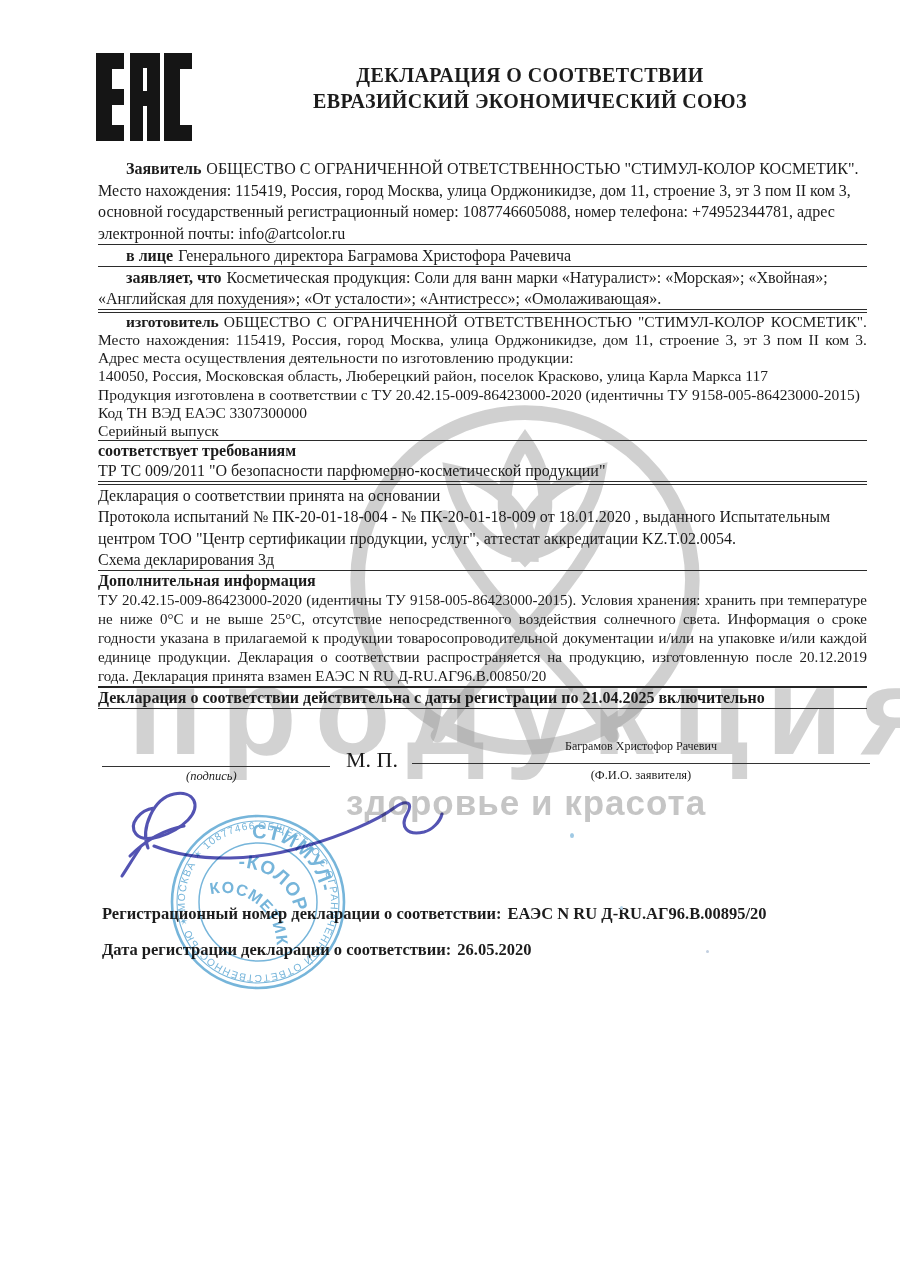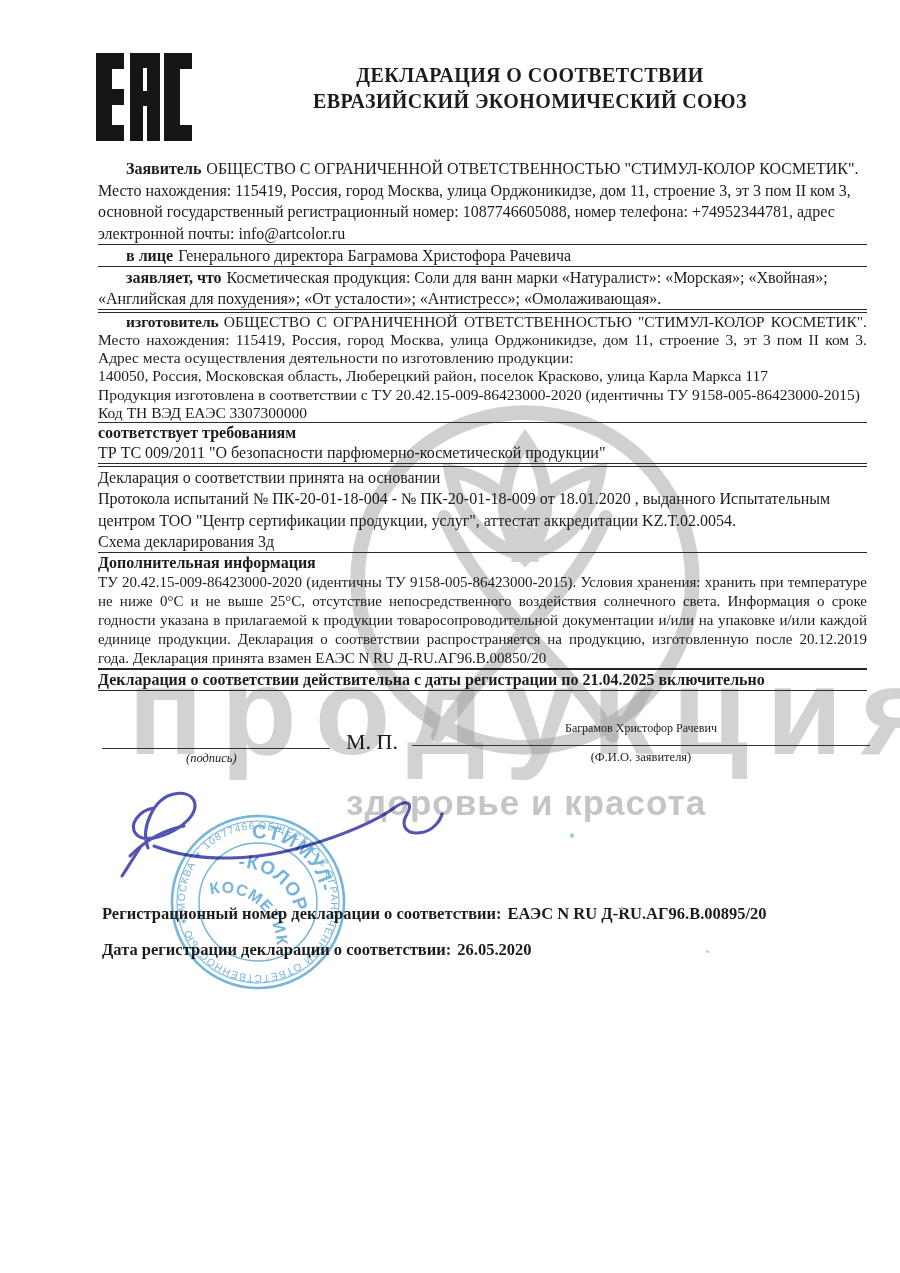--- a/index.html
+++ b/index.html
@@ -114,20 +114,21 @@
       <p class="vlice"><b class="lbl">в лице</b><span>Генерального директора Баграмова Христофора Рачевича</span></p>
       <div class="rule"></div>
 
       <p class="declares"><b class="lbl">заявляет, что</b><span>Косметическая продукция: Соли для ванн марки «Натуралист»: «Морская»; «Хвойная»; «Английская для похудения»; «От усталости»; «Антистресс»; «Омолаживающая».</span></p>
       <div class="rule dbl"></div>
 
       <p class="manuf"><b class="lbl">изготовитель</b><span>ОБЩЕСТВО С ОГРАНИЧЕННОЙ ОТВЕТСТВЕННОСТЬЮ "СТИМУЛ-КОЛОР КОСМЕТИК". Место нахождения: 115419, Россия, город Москва, улица Орджоникидзе, дом 11, строение 3, эт 3 пом II ком 3. Адрес места осуществления деятельности по изготовлению продукции:</span></p>
       <p class="manuf"> 140050, Россия, Московская область, Люберецкий район, поселок Красково, улица Карла Маркса 117</p>
       <p class="prod">Продукция изготовлена в соответствии с ТУ 20.42.15-009-86423000-2020 (идентичны ТУ 9158-005-86423000-2015)</p>
       <p class="one18">Код ТН ВЭД ЕАЭС 3307300000</p>
+      <p class="one18">Серийный выпуск</p>
       <div class="rule"></div>
 
       <p class="complies-l">соответствует требованиям</p>
       <p class="tr-line">ТР ТС 009/2011 "О безопасности парфюмерно-косметической продукции"</p>
       <div class="rule dbl"></div>
 
       <p class="basis-l">Декларация о соответствии принята на основании</p>
       <p class="basis-t">Протокола испытаний №  ПК-20-01-18-004 -  №  ПК-20-01-18-009  от 18.01.2020 , выданного Испытательным центром ТОО  "Центр сертификации продукции, услуг", аттестат аккредитации KZ.T.02.0054.</p>
       <p class="scheme">Схема декларирования 3д</p>
       <div class="rule"></div>

